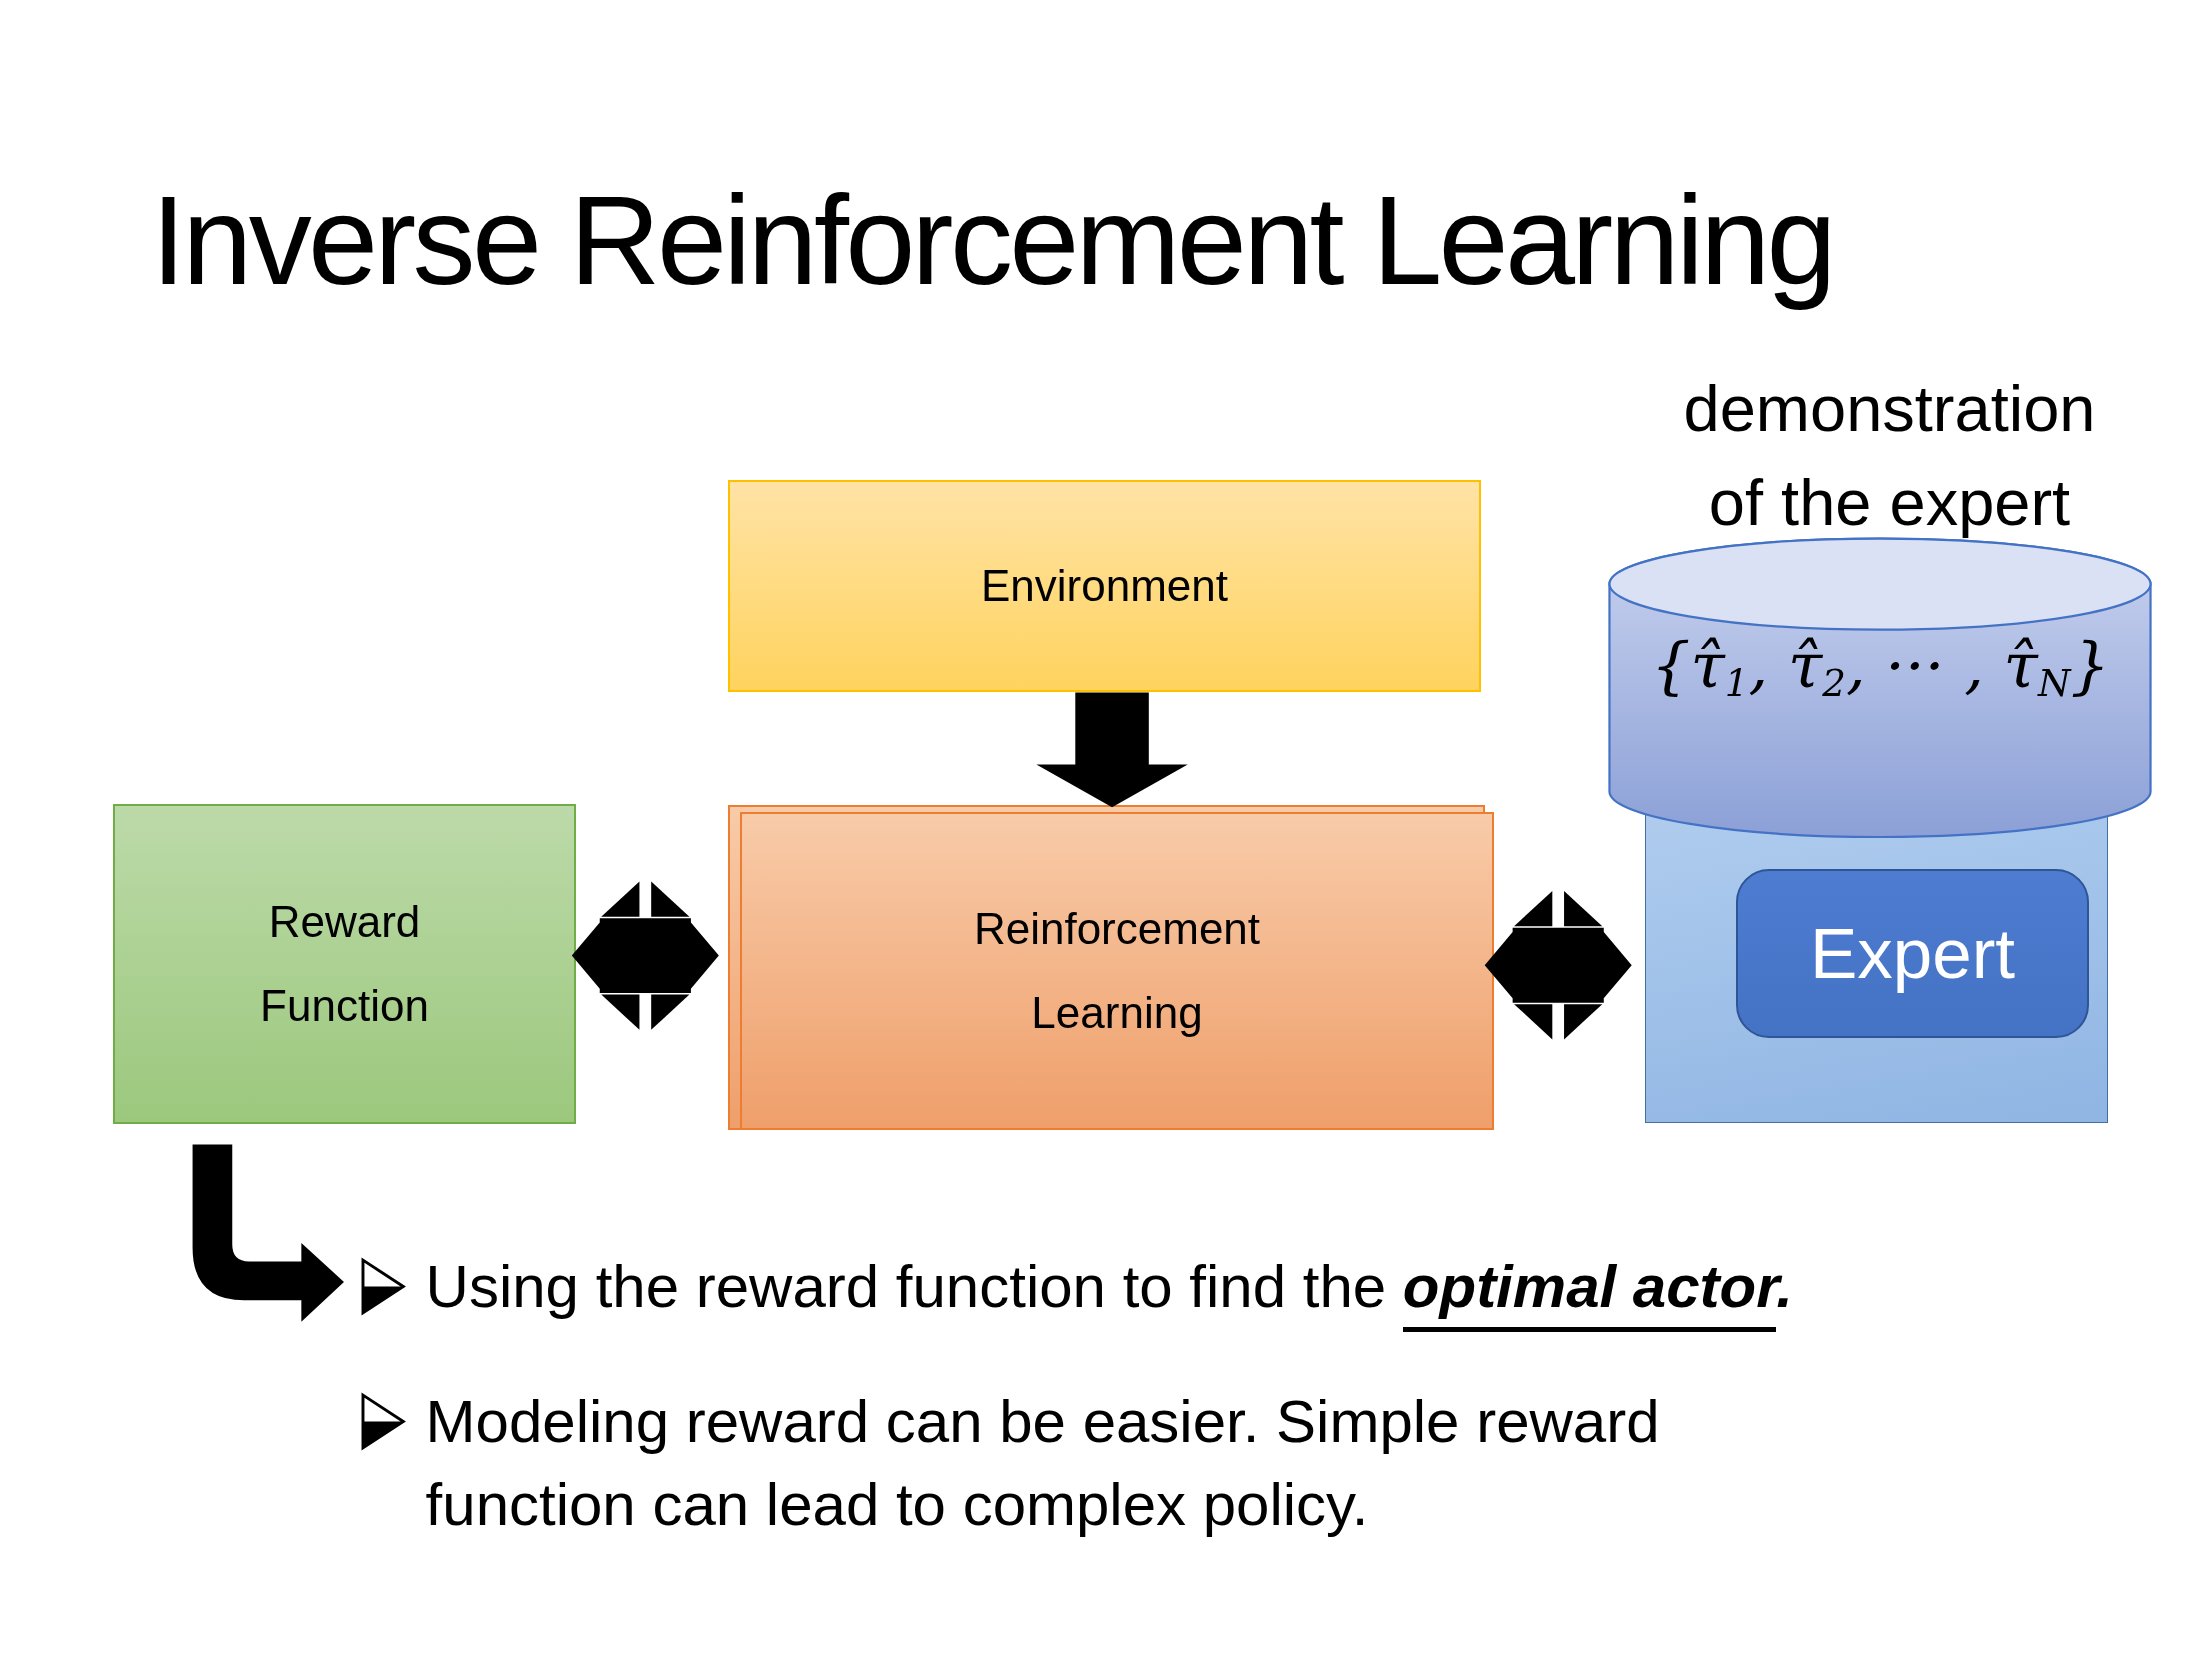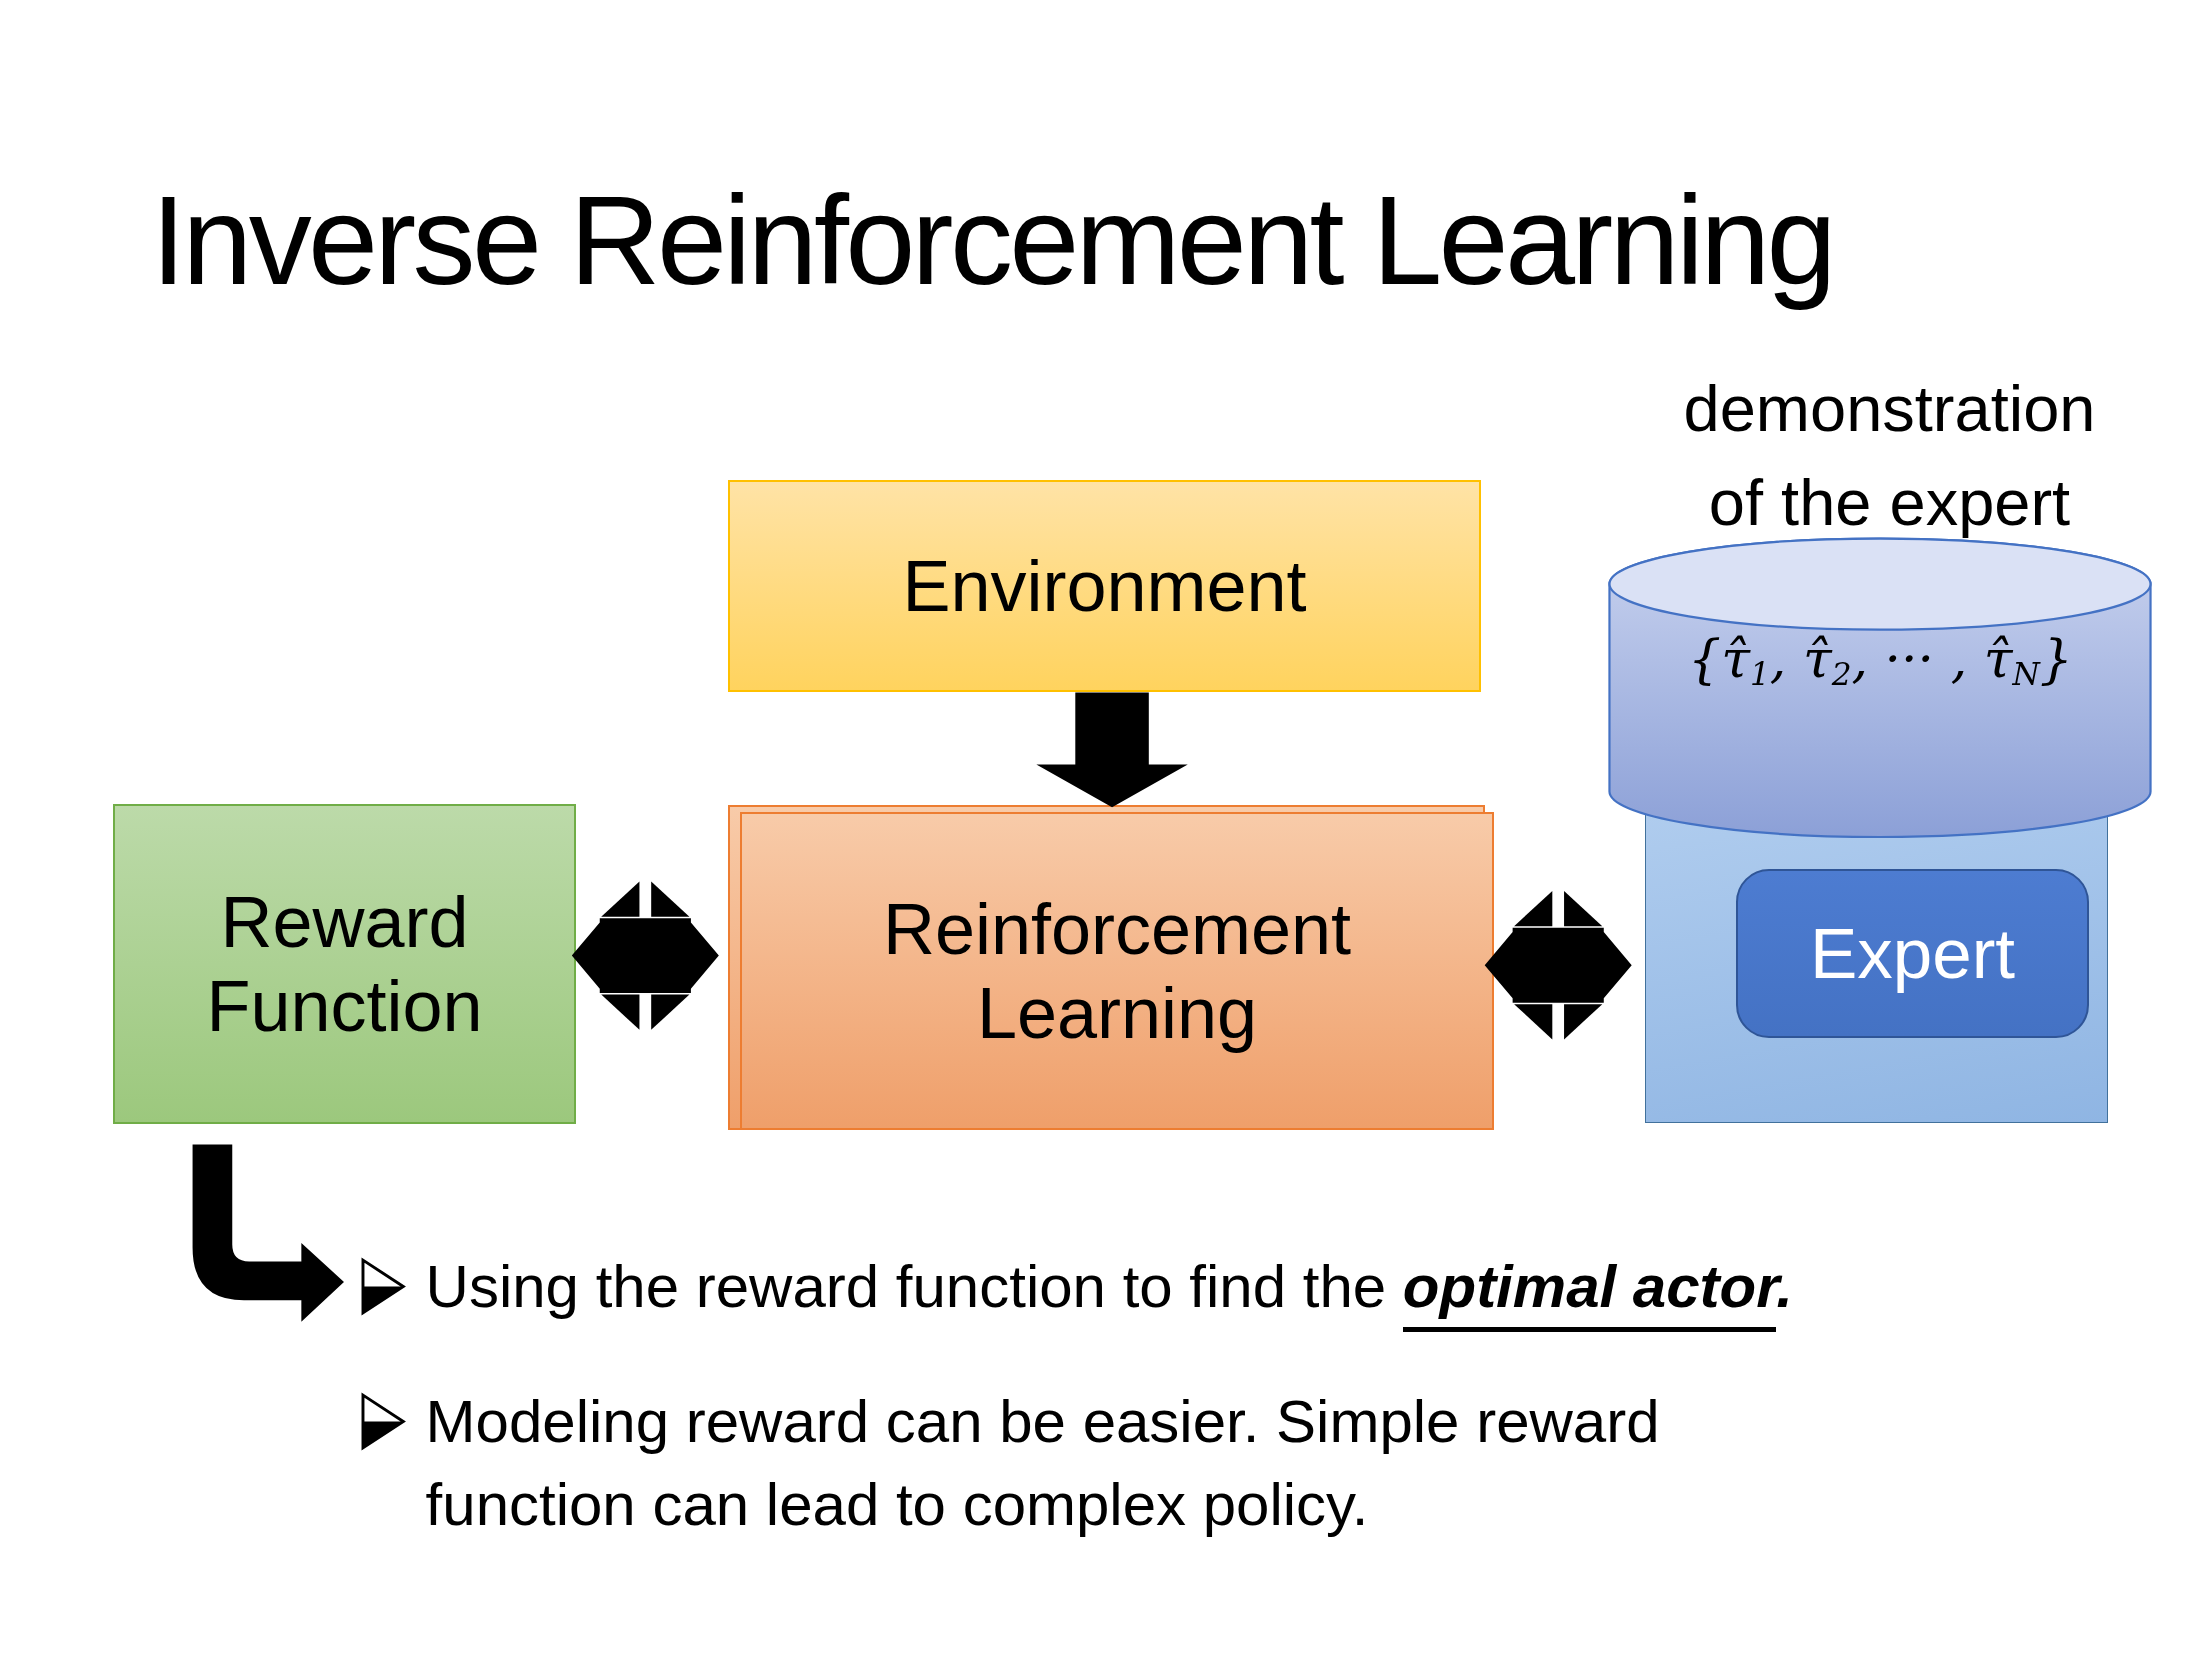--- a/index.html
+++ b/index.html
@@ -21,21 +21,21 @@
 
   .demo-label{
     left:1614px;top:362px;width:551px;
     font-size:65px;line-height:94px;text-align:center;
   }
 
   .box{
     box-sizing:border-box;text-align:center;
     display:flex;flex-direction:column;justify-content:center;align-items:center;
   }
-  .box .lbl{font-size:72px;line-height:84px;}
+  .box .lbl{font-size:44px;line-height:84px;}
 
   .env{
     left:728px;top:480px;width:753px;height:212px;
     border:2.9px solid var(--c-env_border,#FFC000);
     background:linear-gradient(180deg,var(--c-env_fill_top,#FFE3A6),var(--c-env_fill_bottom,#FFD35E));
   }
   .rl-back{
     left:728px;top:805px;width:757px;height:325px;
     border:2.2px solid var(--c-rl_border,#ED7D31);
     background:linear-gradient(180deg,var(--c-rl_fill_top,#F8CBA9),var(--c-rl_fill_bottom,#EF9F6A));
@@ -54,21 +54,21 @@
   .container-box{
     left:1645px;top:814px;width:463px;height:309px;
     border:1.5px solid var(--c-container_border,#41719C);
     background:linear-gradient(170deg,var(--c-container_fill_top,#AFCCEE),var(--c-container_fill_bottom,#8FB5E3));
     box-sizing:border-box;
     z-index:1;
   }
   .cyl{left:1608px;top:537px;z-index:2;}
   .formula{
     left:1623px;top:629px;width:515px;z-index:3;
-    text-align:center;font-size:52px;
+    text-align:center;font-size:62px;
     font-family:"DejaVu Serif",serif;font-style:italic;
     white-space:nowrap;
   }
   .formula sub{font-size:0.6em;vertical-align:-0.25em;}
   .expert{
     left:1736px;top:869px;width:353px;height:169px;
     border:2.2px solid var(--c-expert_border,#2F5597);
     border-radius:33px;
     background:linear-gradient(180deg,#4d7cd1,var(--c-expert_fill,#4472C4));
     color:var(--c-expert_text,#fff);

